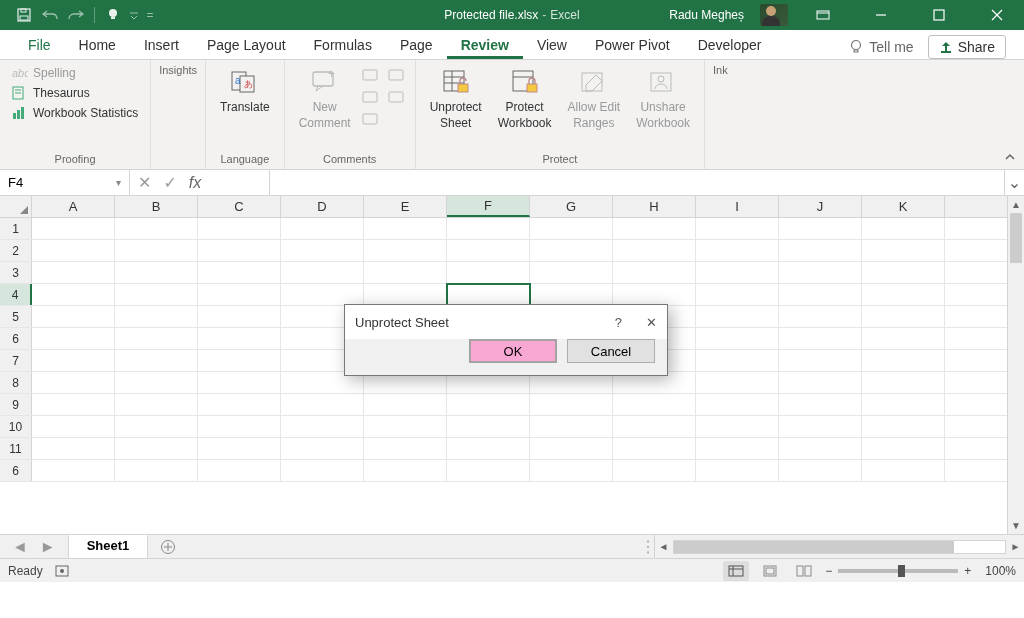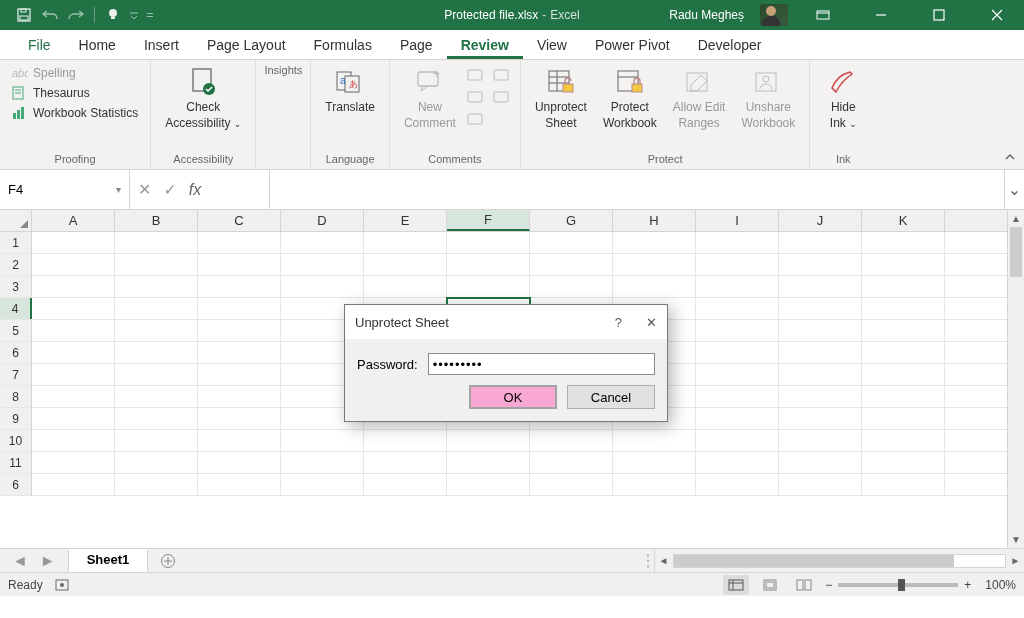--- a/index.html
+++ b/index.html
@@ -34,21 +34,21 @@
 .rgroup-label { text-align: center; font-size: 11px; color: #666; padding-bottom: 2px; }
 .rbtn-sm { display: flex; align-items: center; gap: 5px; font-size: 12px; color: #999; padding: 2px 4px; white-space: nowrap; }
 .rbtn-sm.enabled { color: #333; }
 .rbtn-lg { display: flex; flex-direction: column; align-items: center; justify-content: flex-start; padding: 2px 6px; font-size: 12px; color: #333; text-align: center; line-height: 1.2; gap: 2px; min-width: 50px; }
 .rbtn-lg.disabled { color: #999; }
 .rbtn-lg .ico { width: 32px; height: 32px; display: flex; align-items: center; justify-content: center; }
 .vstack { display: flex; flex-direction: column; gap: 2px; }
 .collapse-chev { position: absolute; right: 8px; bottom: 6px; color: #666; }
 
 
-.fbar { height: 40px; display: flex; align-items: stretch; border-bottom: 1px solid #d4d4d4; }
+.fbar { height: 26px; display: flex; align-items: stretch; border-bottom: 1px solid #d4d4d4; }
 .namebox { width: 130px; border-right: 1px solid #d4d4d4; display: flex; align-items: center; padding: 0 8px; font-size: 13px; justify-content: space-between; }
 .fxbtns { display: flex; align-items: center; padding: 0 8px; gap: 12px; color: #999; border-right: 1px solid #d4d4d4; width: 140px; }
 .fxinput { flex: 1; padding: 0 6px; font-size: 13px; display: flex; align-items: center; }
 .fbar-drop { width: 20px; display: flex; align-items: center; justify-content: center; border-left: 1px solid #d4d4d4; color: #666; }
 
 
 .grid-wrap { position: relative; height: 338px; overflow: hidden; }
 .colhdrs { height: 22px; display: flex; background: #f0f0f0; border-bottom: 1px solid #d4d4d4; }
 .selhdr { width: 32px; border-right: 1px solid #d4d4d4; background: #f0f0f0; position: relative; }
 .selhdr::after { content:""; position:absolute; right:3px; bottom:3px; width:0; height:0; border-left:8px solid transparent; border-bottom:8px solid #888; }
@@ -171,20 +171,36 @@
   <div class="rtab file">File</div>
   <div class="rtab">Home</div>
   <div class="rtab">Insert</div>
   <div class="rtab">Page Layout</div>
   <div class="rtab">Formulas</div>
   <div class="rtab">Page</div>
   <div class="rtab active">Review</div>
   <div class="rtab">View</div>
   <div class="rtab">Power Pivot</div>
   <div class="rtab">Developer</div>
+  <div class="rtab-right">
+    <div class="tellme">
+      <svg width="14" height="16">
+          <circle cx="7" cy="6" r="4.5" fill="none" stroke="#777" stroke-width="1.2"></circle>
+          <rect x="5" y="11" width="4" height="2" fill="none" stroke="#777"></rect>
+        </svg>
+      <span>Tell me</span>
+    </div>
+    <div class="share-btn">
+      <svg width="14" height="14">
+          <path d="M7 2L11 6H8V11H6V6H3Z" fill="#217346"></path>
+          <rect x="2" y="11" width="10" height="2" fill="#217346"></rect>
+        </svg>
+      <span>Share</span>
+    </div>
+  </div>
 </div>
 
 <div class="ribbon">
   <div class="rgroup">
     <div class="rgroup-body">
       <div class="vstack">
         <div class="rbtn-sm">
             <svg width="16" height="14">
               <text x="0" y="11" font-size="11" fill="#bbb" font-style="italic">abc</text>
             </svg>
@@ -204,36 +220,20 @@
               <rect x="5" y="4" width="3" height="9" fill="#4a7"></rect>
               <rect x="9" y="1" width="3" height="12" fill="#4a7"></rect>
             </svg>
             <span>Workbook Statistics</span>
           </div>
       </div>
     </div>
     <div class="rgroup-label">Proofing</div>
   </div>
 
-  <div class="rgroup">
-    <div class="rgroup-body">
-      <div class="rbtn-lg">
-        <div class="ico">
-            <svg width="28" height="30">
-              <rect x="4" y="2" width="18" height="22" fill="none" stroke="#666" stroke-width="1.3"></rect>
-              <circle cx="20" cy="22" r="6" fill="#217346"></circle>
-              <path d="M17 22l2 2 4-4" stroke="#fff" fill="none" stroke-width="1.5"></path>
-            </svg>
-          </div>
-        <span>Check</span>
-        <span><span>Accessibility</span> <span style="font-size:9px;">⌄</span></span>
-      </div>
-    </div>
-    <div class="rgroup-label">Accessibility</div>
-  </div>
 
   <div class="rgroup">
     <div class="rgroup-label">Insights</div>
   </div>
 
   <div class="rgroup">
     <div class="rgroup-body">
       <div class="rbtn-lg">
         <div class="ico">
             <svg width="30" height="28">
@@ -337,31 +337,20 @@
             </svg>
           </div>
         <span>Unshare</span>
         <span>Workbook</span>
       </div>
     </div>
     <div class="rgroup-label">Protect</div>
   </div>
 
   <div class="rgroup" style="border-right:none;">
-    <div class="rgroup-body">
-      <div class="rbtn-lg">
-        <div class="ico">
-            <svg width="30" height="28">
-              <path d="M4 20c4-10 10-14 18-16l2 2c-6 4-12 10-16 18z" fill="none" stroke="#c44" stroke-width="1.5"></path>
-            </svg>
-          </div>
-        <span>Hide</span>
-        <span><span>Ink</span> <span style="font-size:9px;">⌄</span></span>
-      </div>
-    </div>
     <div class="rgroup-label">Ink</div>
   </div>
   <div class="collapse-chev">
       <svg width="12" height="12">
         <path d="M2 4l4 4 4-4" fill="none" stroke="#666" stroke-width="1.5" transform="rotate(180 6 6)"></path>
       </svg>
     </div>
 </div>
 
 <div class="fbar">
@@ -636,21 +625,17 @@
 </div>
 
 <div class="dialog">
   <div class="dlg-title">
     <span>Unprotect Sheet</span>
     <div class="dlg-tbtns">
       <span>?</span>
       <span>✕</span>
     </div>
   </div>
-  <div class="dlg-body">
-    <label>Password:</label>
-    <input type="text" value="•••••••••" style="">
-  </div>
   <div class="dlg-btns">
     <button class="primary">OK</button>
     <button>Cancel</button>
   </div>
 </div>
 
 </body></html>

